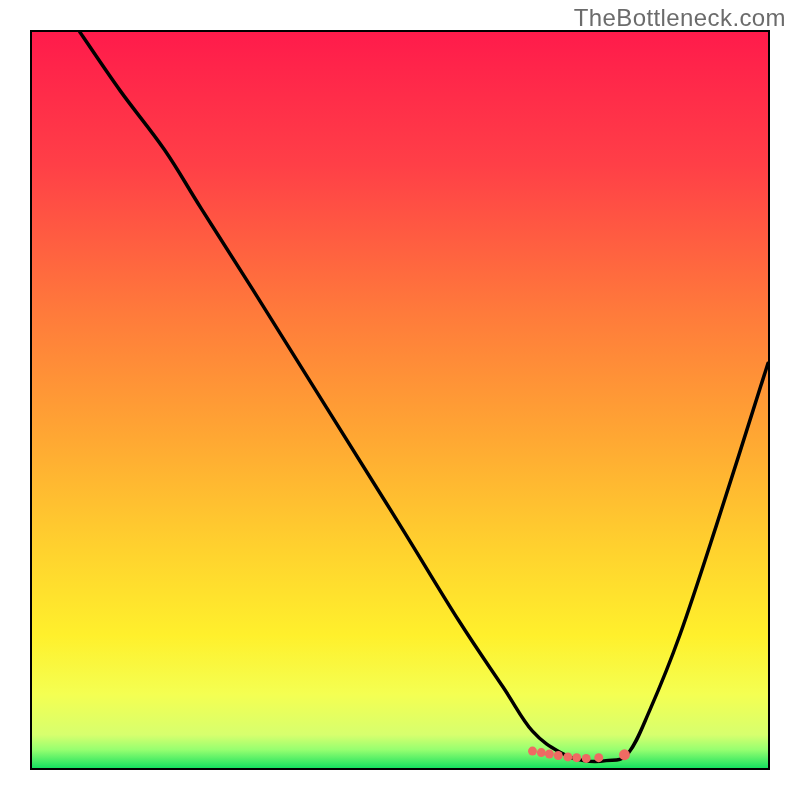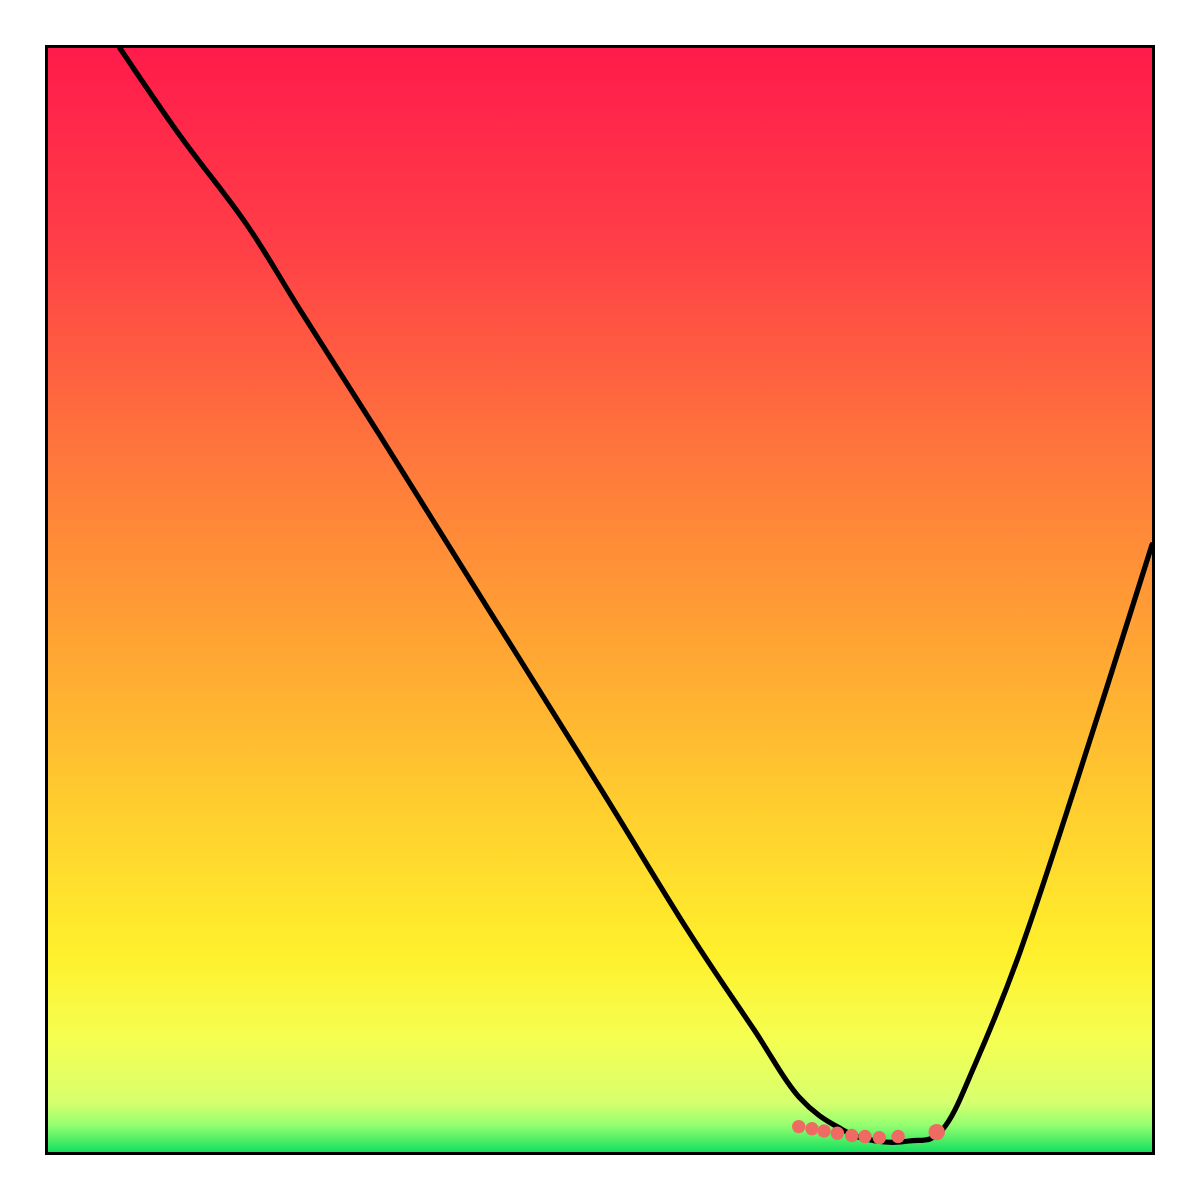--- a/index.html
+++ b/index.html
@@ -49,20 +49,21 @@
     height: 100%;
     display: block;
     pointer-events: none;
   }
 </style>
 </head>
 <body>
 
 <div class="stage">
 
+  <div class="watermark">TheBottleneck.com</div>
 
   <div class="plot-area">
 
     <svg class="bg" viewBox="0 0 740 740" preserveAspectRatio="none">
       <defs>
         <linearGradient id="grad" x1="0" y1="0" x2="0" y2="1">
             <stop offset="0%" stop-color="#ff1b4b"></stop>
             <stop offset="18%" stop-color="#ff3f47"></stop>
             <stop offset="38%" stop-color="#ff7a3b"></stop>
             <stop offset="55.00000000000001%" stop-color="#ffa733"></stop>

